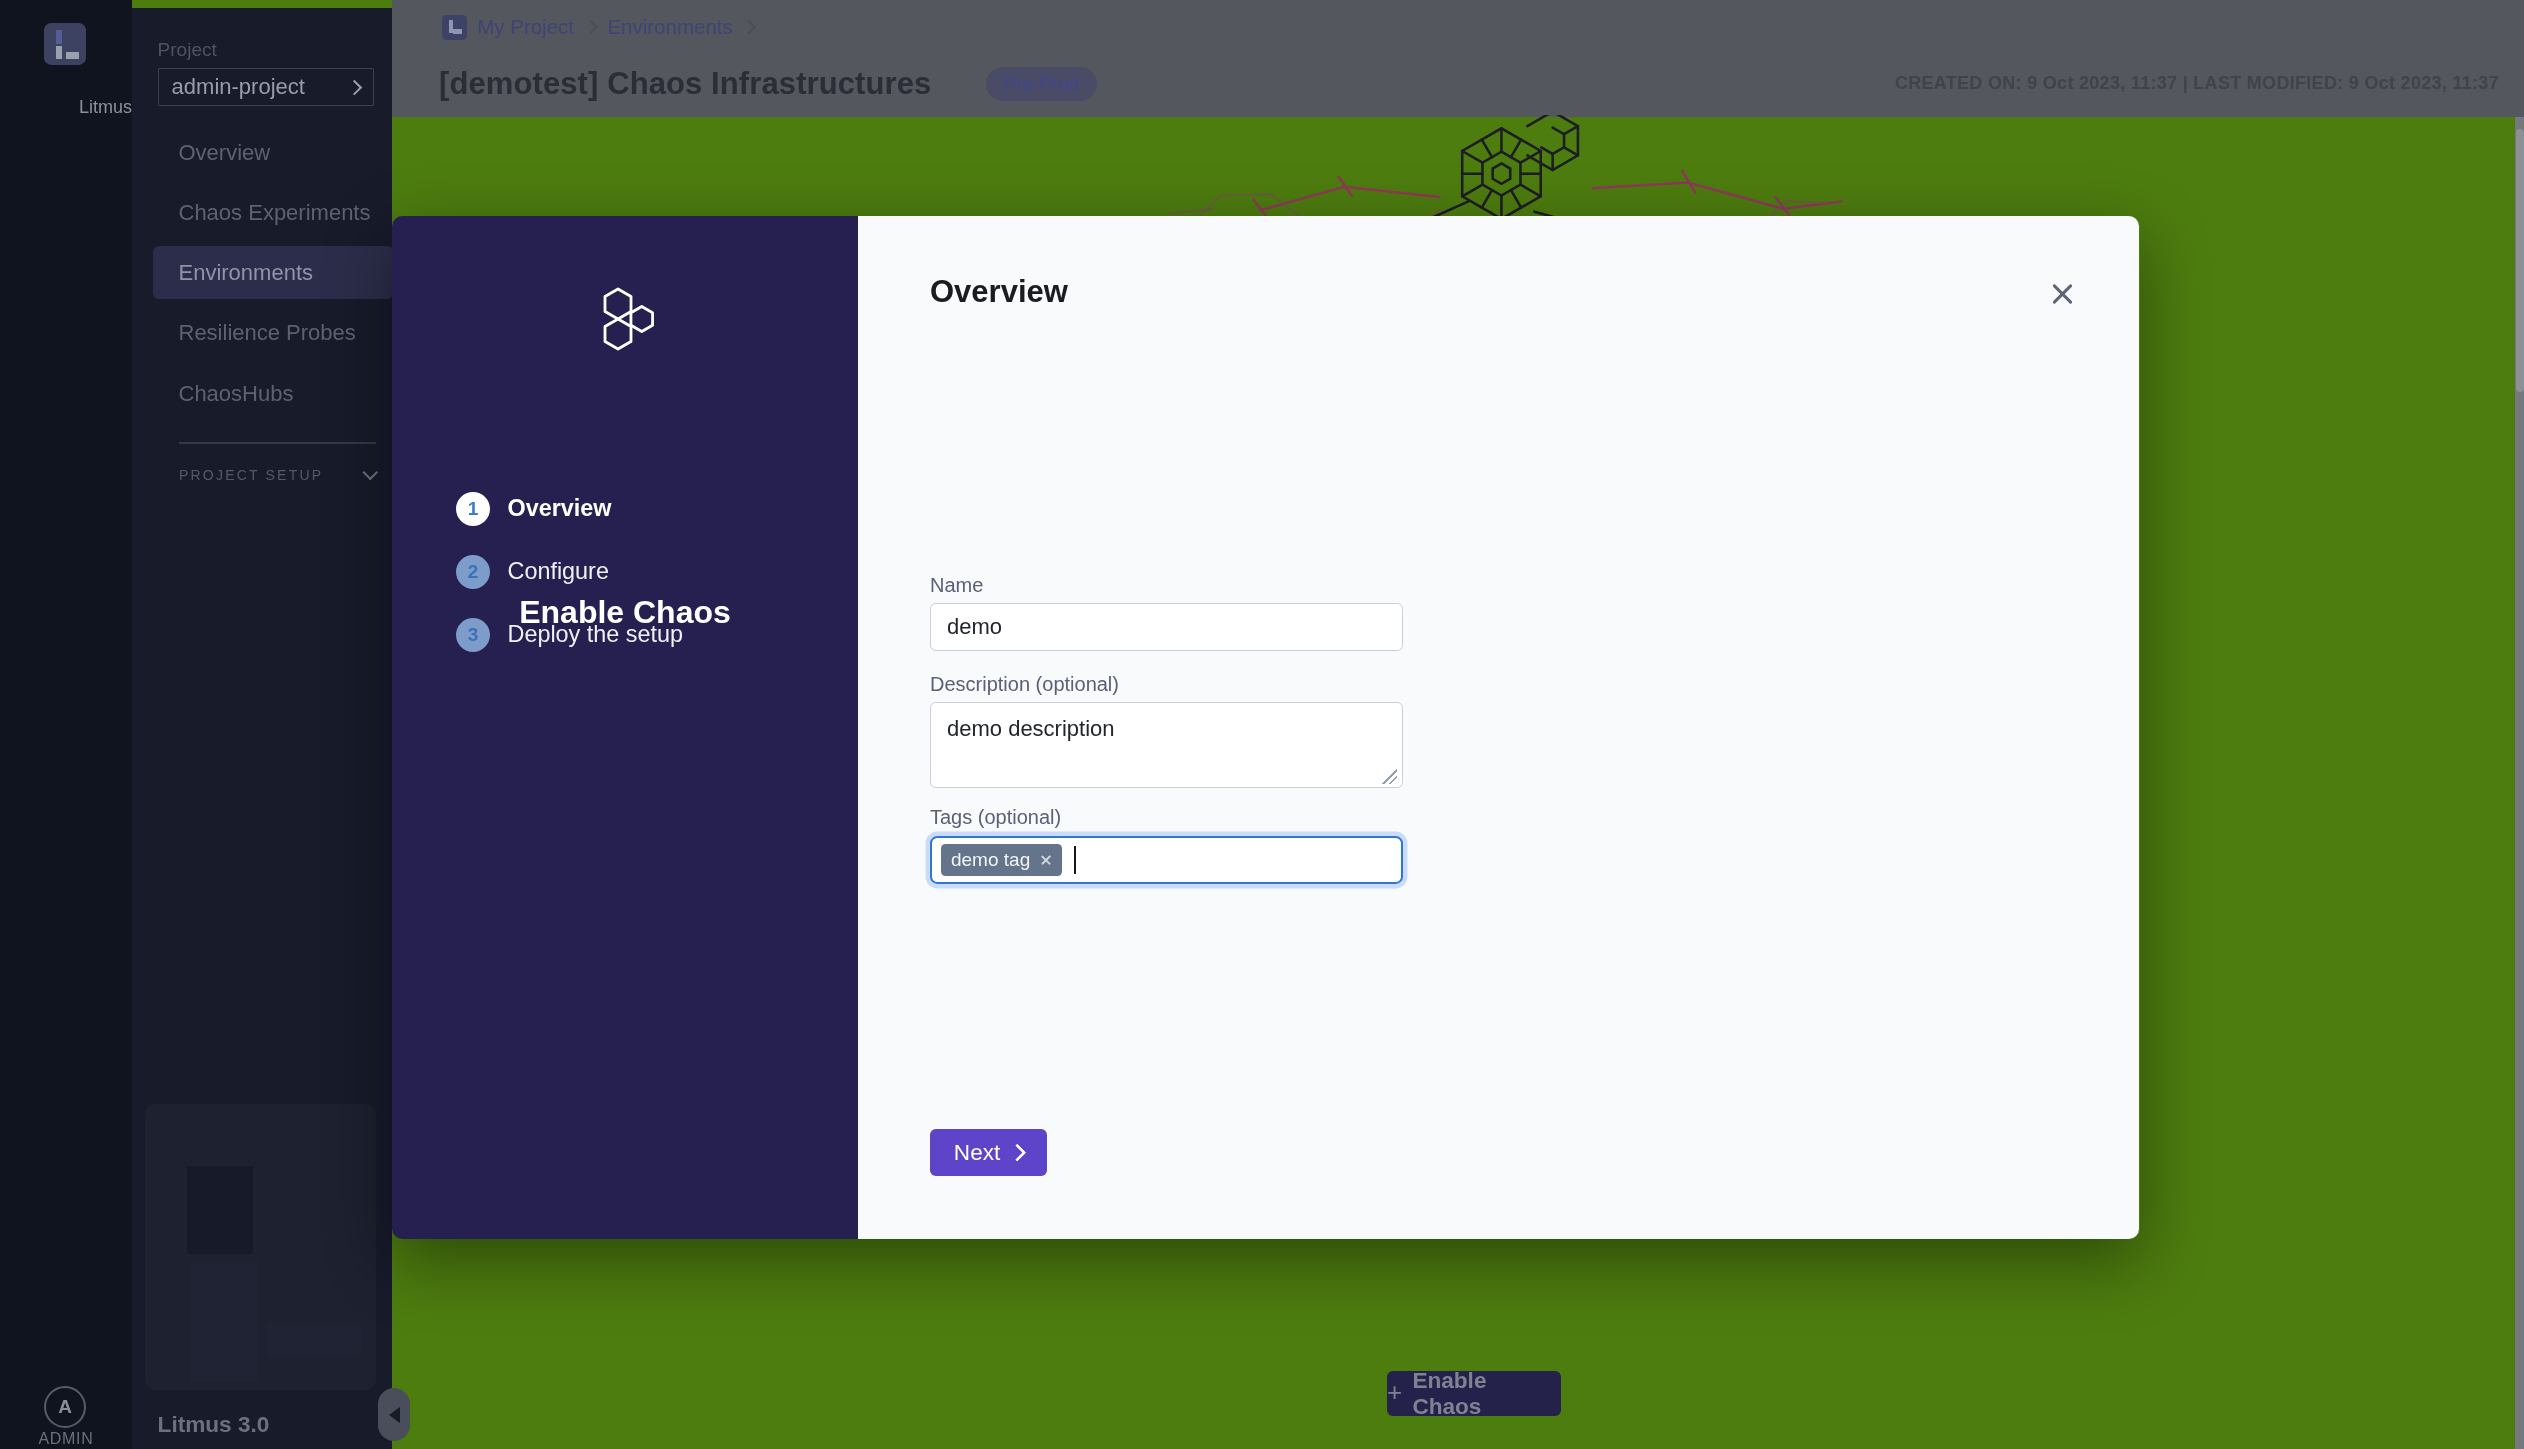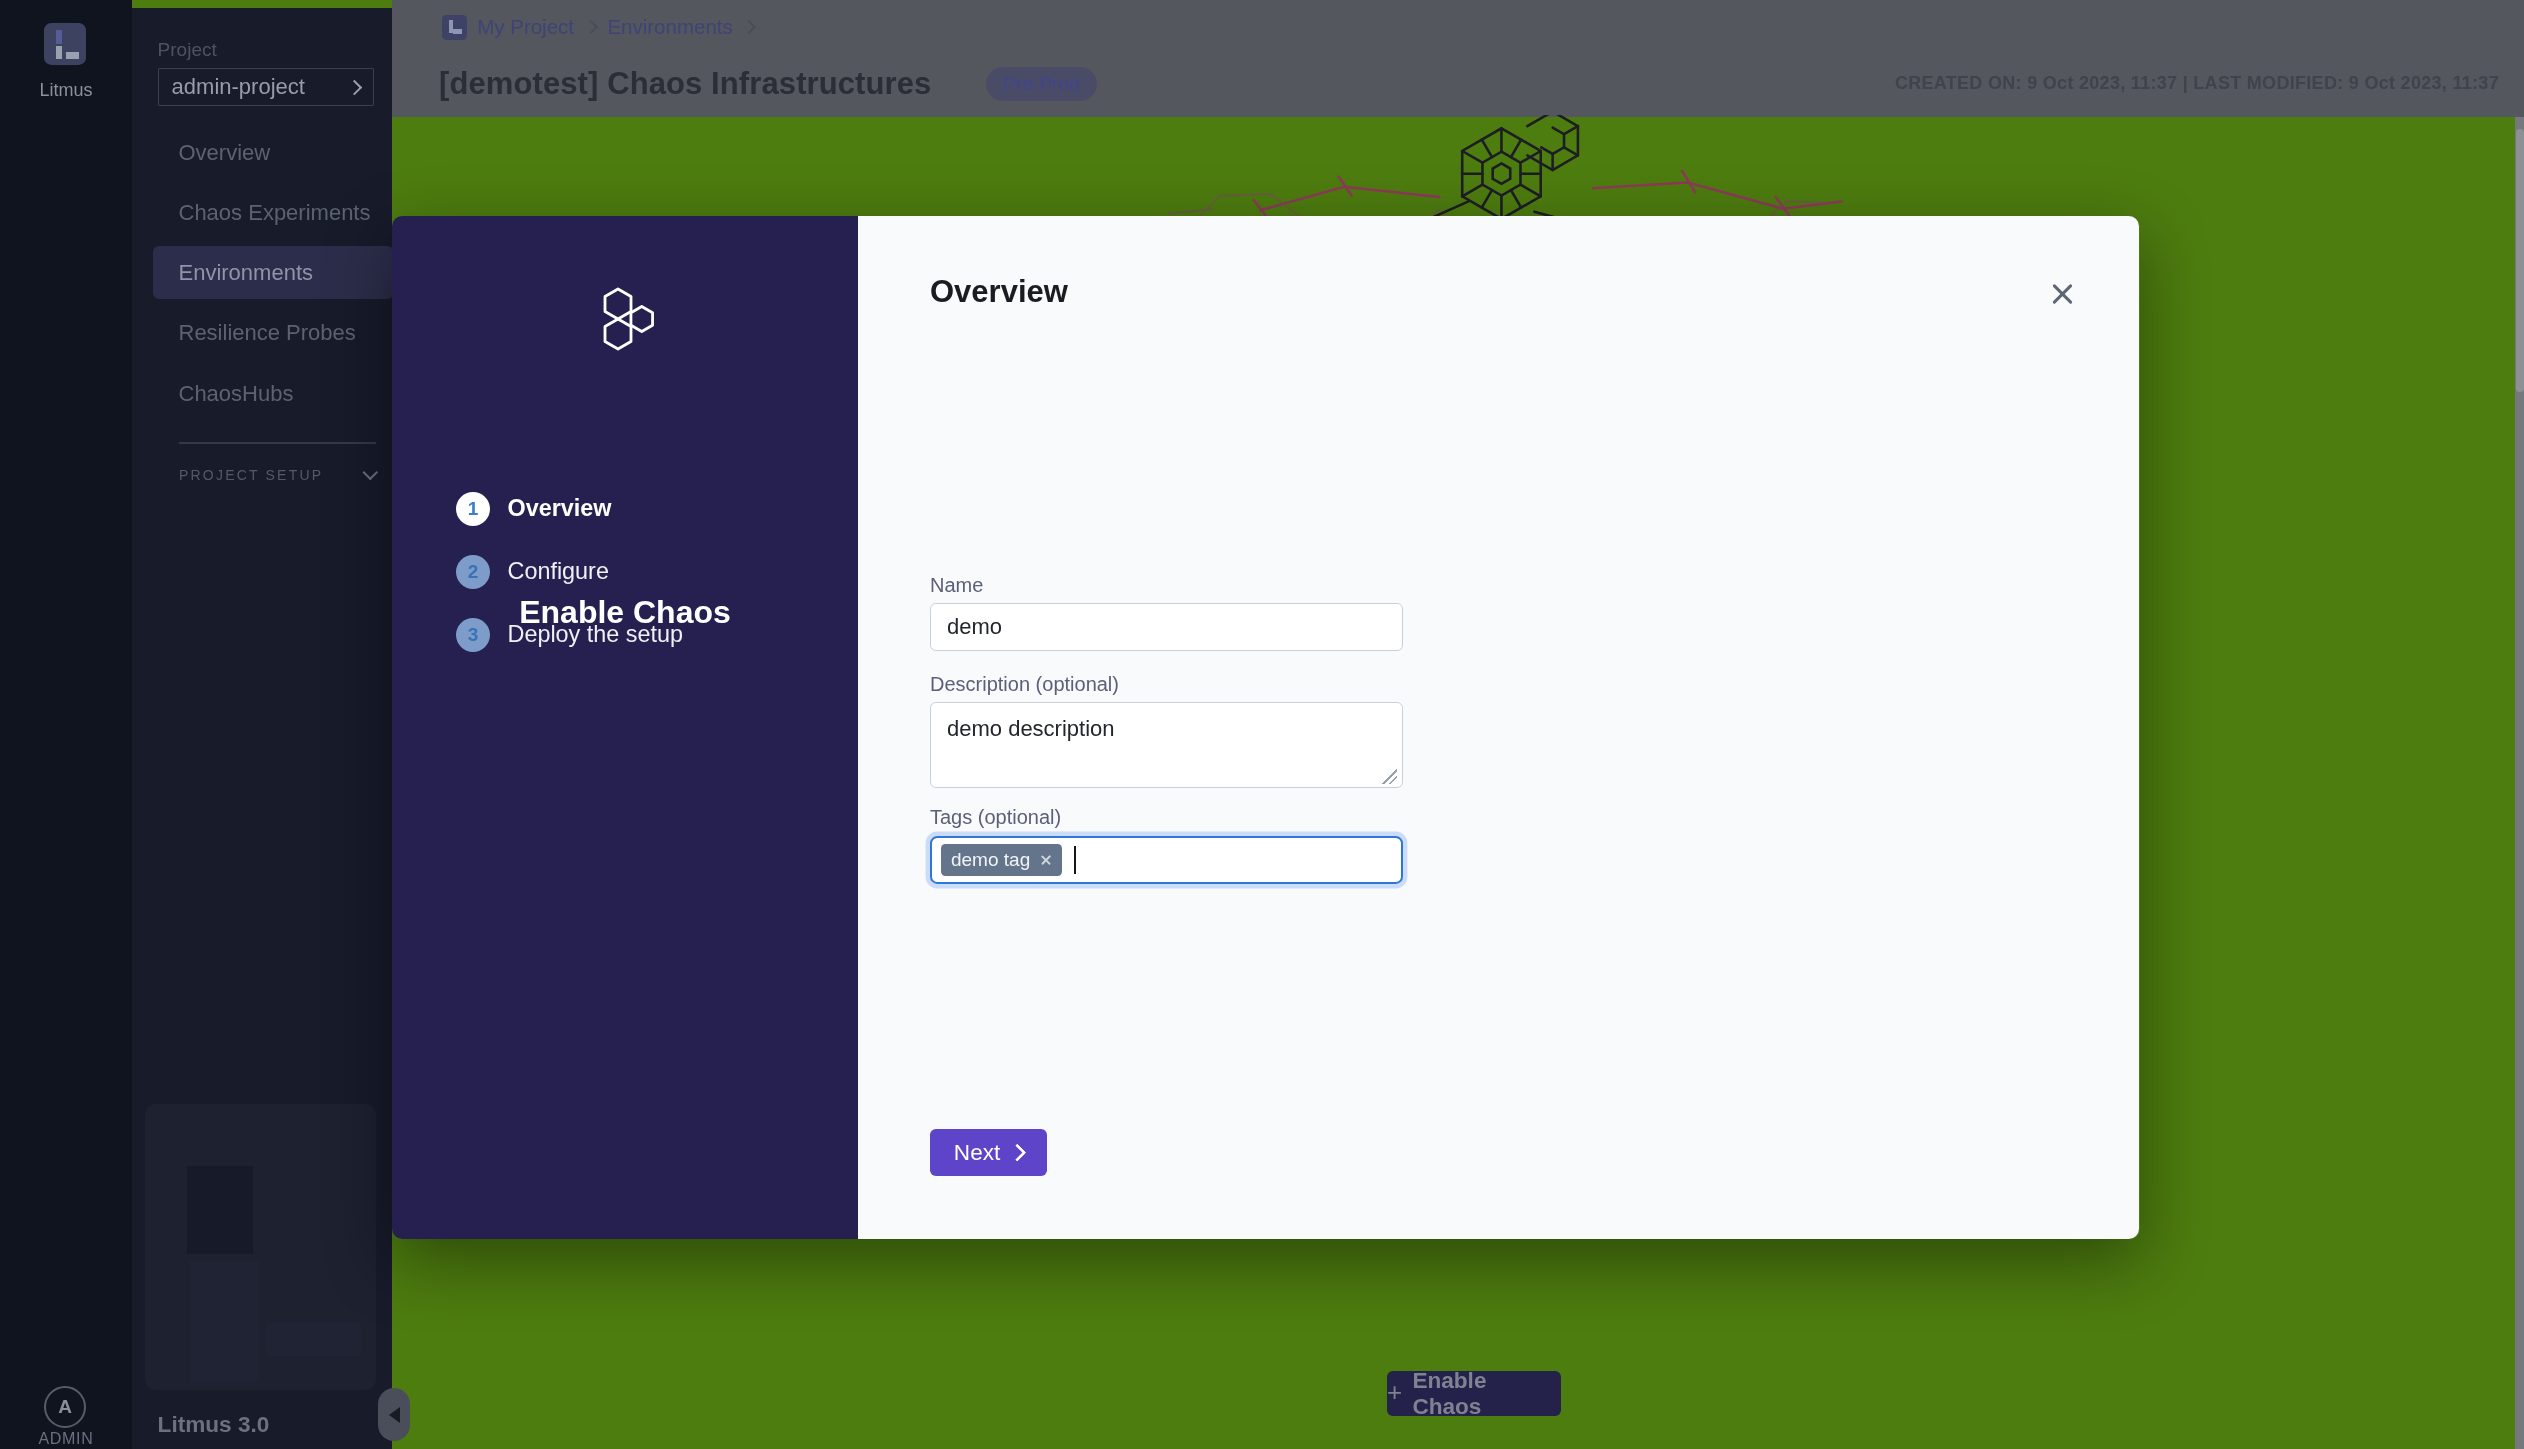--- a/index.html
+++ b/index.html
@@ -25,21 +25,21 @@
   .enable-chaos-bg-btn .lbl{font-size:22.6px;color:#7f8290;font-weight:600;}
 
   .scroll-track{right:0;top:117px;width:10.2px;height:1333px;background:#75787d;z-index:3;}
   .scroll-thumb{left:1.5px;top:11.7px;width:7.3px;height:263px;background:#8d9095;border-radius:3.7px;}
 
   
   .side-rail{left:0;top:0;width:132px;height:1449px;background:#10141e;z-index:2;}
   .side-panel{left:132px;top:0;width:260px;height:1449px;background:#171b2a;z-index:2;margin-top:8px;}
   .rail-logo{left:44px;top:22.6px;width:42px;height:42px;border-radius:7.3px;background:#3d4260;position:absolute;}
   .rail-logo i{position:absolute;}
-  .rail-brand{left:0;top:80px;width:132px;text-align:center;font-size:18px;color:#8d919e;}
+  .rail-brand{left:0;top:97px;width:132px;text-align:right;font-size:18px;color:#8d919e;}
   .avatar{left:44px;top:1386px;width:38px;height:38px;border-radius:50%;border:2.2px solid #575c68;color:#8a8e9b;font-size:19px;font-weight:600;display:flex;align-items:center;justify-content:center;}
   .avatar-caption{left:0;top:1430px;width:132px;text-align:center;font-size:16px;color:#6b7080;letter-spacing:0.7px;}
   .project-label{left:157px;top:31px;font-size:19px;color:#4e5263;}
   .project-selector{left:157px;top:60px;width:216px;height:38px;border:1.5px solid #3a3f51;border-radius:1px;display:flex;align-items:center;justify-content:space-between;padding:0 13px;box-sizing:border-box;}
   .project-selector .pname{font-size:22px;color:#989cab;}
   .chev-r{width:8.8px;height:8.8px;border-right:2.9px solid #9aa0ae;border-top:2.9px solid #9aa0ae;transform:rotate(45deg);}
   .nav-item{left:152px;width:240px;height:53px;display:flex;align-items:center;padding-left:26px;box-sizing:border-box;font-size:22px;color:#5d6272;border-radius:5.8px;}
   .nav-item.active{background:#2c2d4a;color:#8f94a8;}
   .side-divider{left:178px;top:434px;width:197px;height:1.5px;background:#343848;}
   .project-setup{left:178px;top:459px;width:197px;display:flex;align-items:center;justify-content:space-between;}

